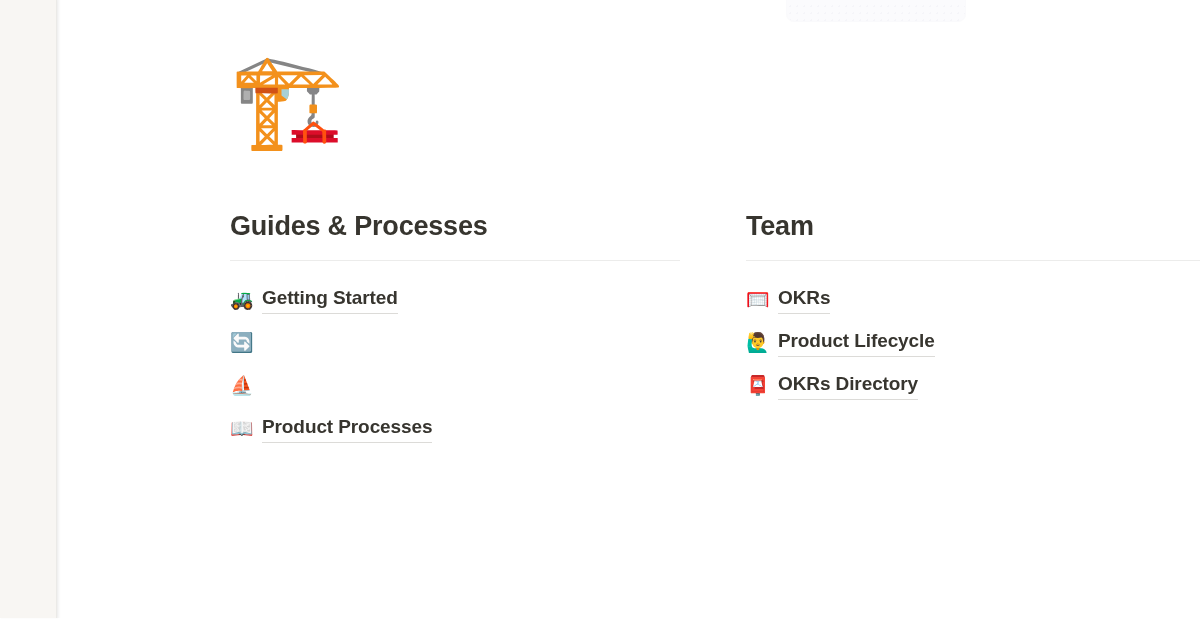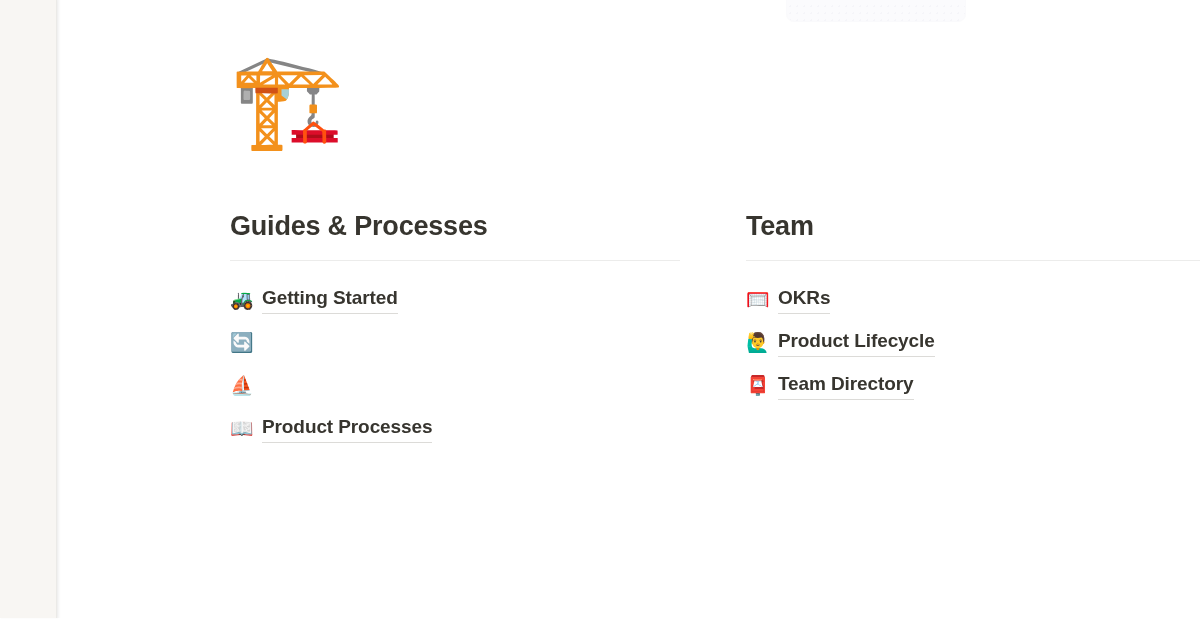--- a/index.html
+++ b/index.html
@@ -209,21 +209,21 @@
             <li class="link-item">
               <span class="link-emoji">🥅</span>
               <span class="link-text">OKRs</span>
             </li>
             <li class="link-item">
               <span class="link-emoji">🙋‍♂️</span>
               <span class="link-text">Product Lifecycle</span>
             </li>
             <li class="link-item">
               <span class="link-emoji">📮</span>
-              <span class="link-text">Team Directory</span>
+              <span class="link-text">OKRs Directory</span>
             </li>
           </ul>
         </div>
 
       </div>
     </div>
   </div>
 </div>
 
 </body></html>

